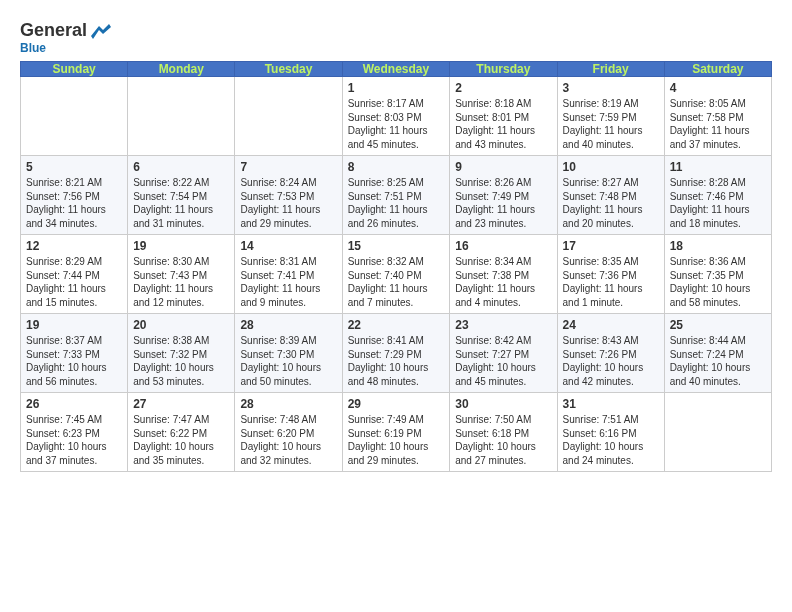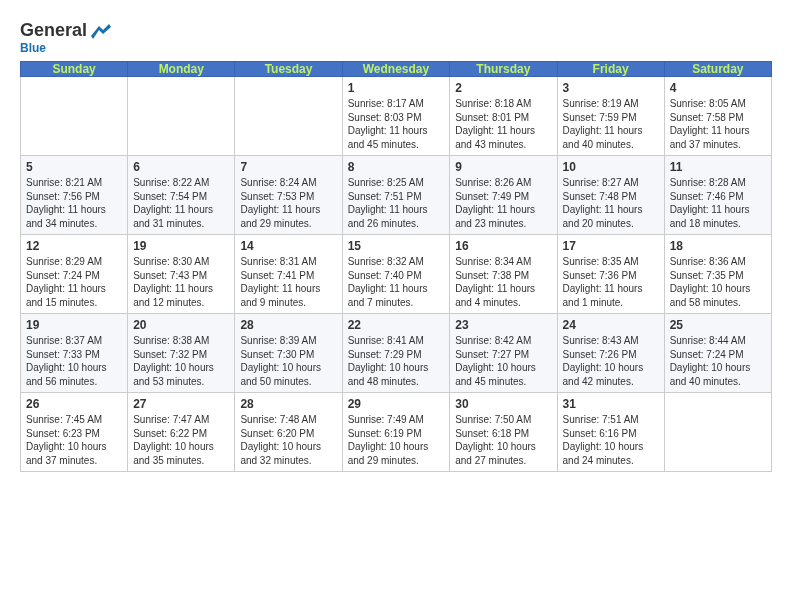--- a/index.html
+++ b/index.html
@@ -200,21 +200,21 @@
             <div class="day-num">11</div>
             <div class="day-info">Sunrise: 8:28 AM
 Sunset: 7:46 PM
 Daylight: 11 hours and 18 minutes.</div>
           </td>
         </tr>
         <tr>
           <td>
             <div class="day-num">12</div>
             <div class="day-info">Sunrise: 8:29 AM
-Sunset: 7:24 PM
+Sunset: 7:44 PM
 Daylight: 11 hours and 15 minutes.</div>
           </td>
           <td>
             <div class="day-num">19</div>
             <div class="day-info">Sunrise: 8:30 AM
 Sunset: 7:43 PM
 Daylight: 11 hours and 12 minutes.</div>
           </td>
           <td>
             <div class="day-num">14</div>

